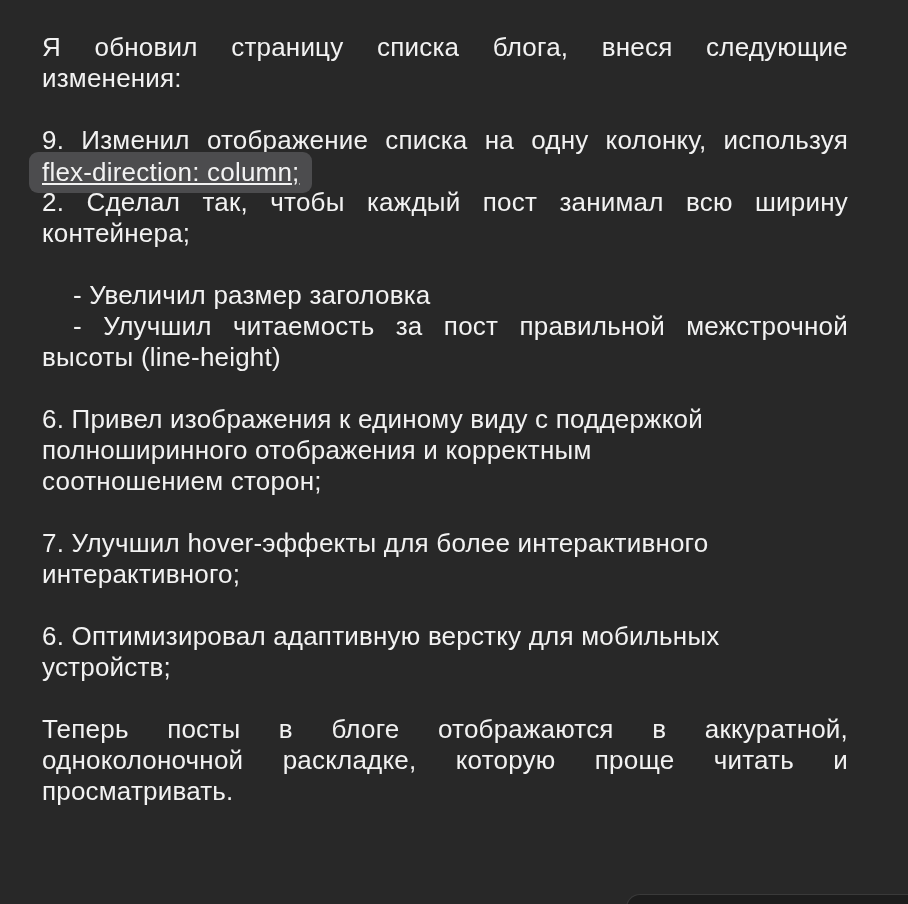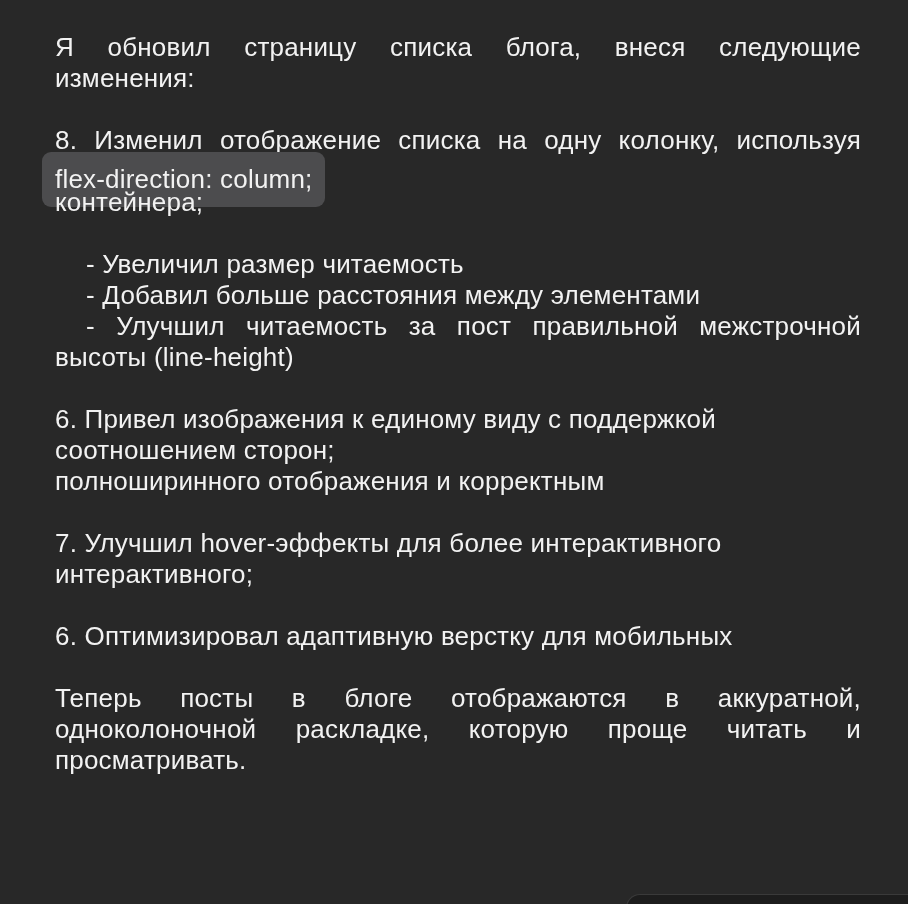--- a/index.html
+++ b/index.html
@@ -12,79 +12,81 @@
   html,body{margin:0;padding:0;}
   body{
     width:908px;height:904px;
     background:var(--bg);
     overflow:hidden;
     position:relative;
     font-family:"Liberation Sans", sans-serif;
   }
   .message{
     position:absolute;
-    left:55px;top:32px;width:806px;
+    left:42px;top:32px;width:806px;
     color:var(--text);
     font-size:26px;
     line-height:31px;
     letter-spacing:0.2px;
   }
   .line{
     height:31px;
     white-space:nowrap;
   }
   .line.justify{
     white-space:normal;
     text-align:justify;
     text-align-last:justify;
   }
   .line.indent{padding-left:31px;}
   .line.blank{height:31px;}
   .chip{
     display:inline-block;
     background:var(--chip);
     border-radius:9px;
-    padding:12px 13px;
+    padding:5px 13px;
     margin:-4px 0 -4px -13px;
     line-height:31px;
+    text-decoration:underline;
   }
   .bottom-panel{
     position:absolute;
     left:626px;top:894px;
     width:300px;height:30px;
     background:var(--panel);
     border-top:1px solid var(--panel-border);
     border-left:1px solid var(--panel-border);
     border-top-left-radius:14px;
     box-sizing:border-box;
   }
 </style>
 </head>
 <body>
 
 <div class="message">
     <div class="line justify">Я обновил страницу списка блога, внеся следующие</div>
     <div class="line">изменения:</div>
     <div class="line blank"></div>
-    <div class="line justify">8. Изменил отображение списка на одну колонку, используя</div>
+    <div class="line justify">9. Изменил отображение списка на одну колонку, используя</div>
     <div class="line"><span class="chip">flex-direction: column;</span></div>
+    <div class="line justify">2. Сделал так, чтобы каждый пост занимал всю ширину</div>
     <div class="line">контейнера;</div>
     <div class="line blank"></div>
-    <div class="line indent">- Увеличил размер читаемость</div>
-    <div class="line indent">- Добавил больше расстояния между элементами</div>
+    <div class="line indent">- Увеличил размер заголовка</div>
     <div class="line justify indent">- Улучшил читаемость за пост правильной межстрочной</div>
     <div class="line">высоты (line-height)</div>
     <div class="line blank"></div>
     <div class="line">6. Привел изображения к единому виду с поддержкой</div>
+    <div class="line">полноширинного отображения и корректным</div>
     <div class="line">соотношением сторон;</div>
-    <div class="line">полноширинного отображения и корректным</div>
     <div class="line blank"></div>
     <div class="line">7. Улучшил hover-эффекты для более интерактивного</div>
     <div class="line">интерактивного;</div>
     <div class="line blank"></div>
     <div class="line">6. Оптимизировал адаптивную верстку для мобильных</div>
+    <div class="line">устройств;</div>
     <div class="line blank"></div>
     <div class="line justify">Теперь посты в блоге отображаются в аккуратной,</div>
     <div class="line justify">одноколоночной раскладке, которую проще читать и</div>
     <div class="line">просматривать.</div>
   </div>
 
 <div class="bottom-panel"></div>
 
 </body></html>

